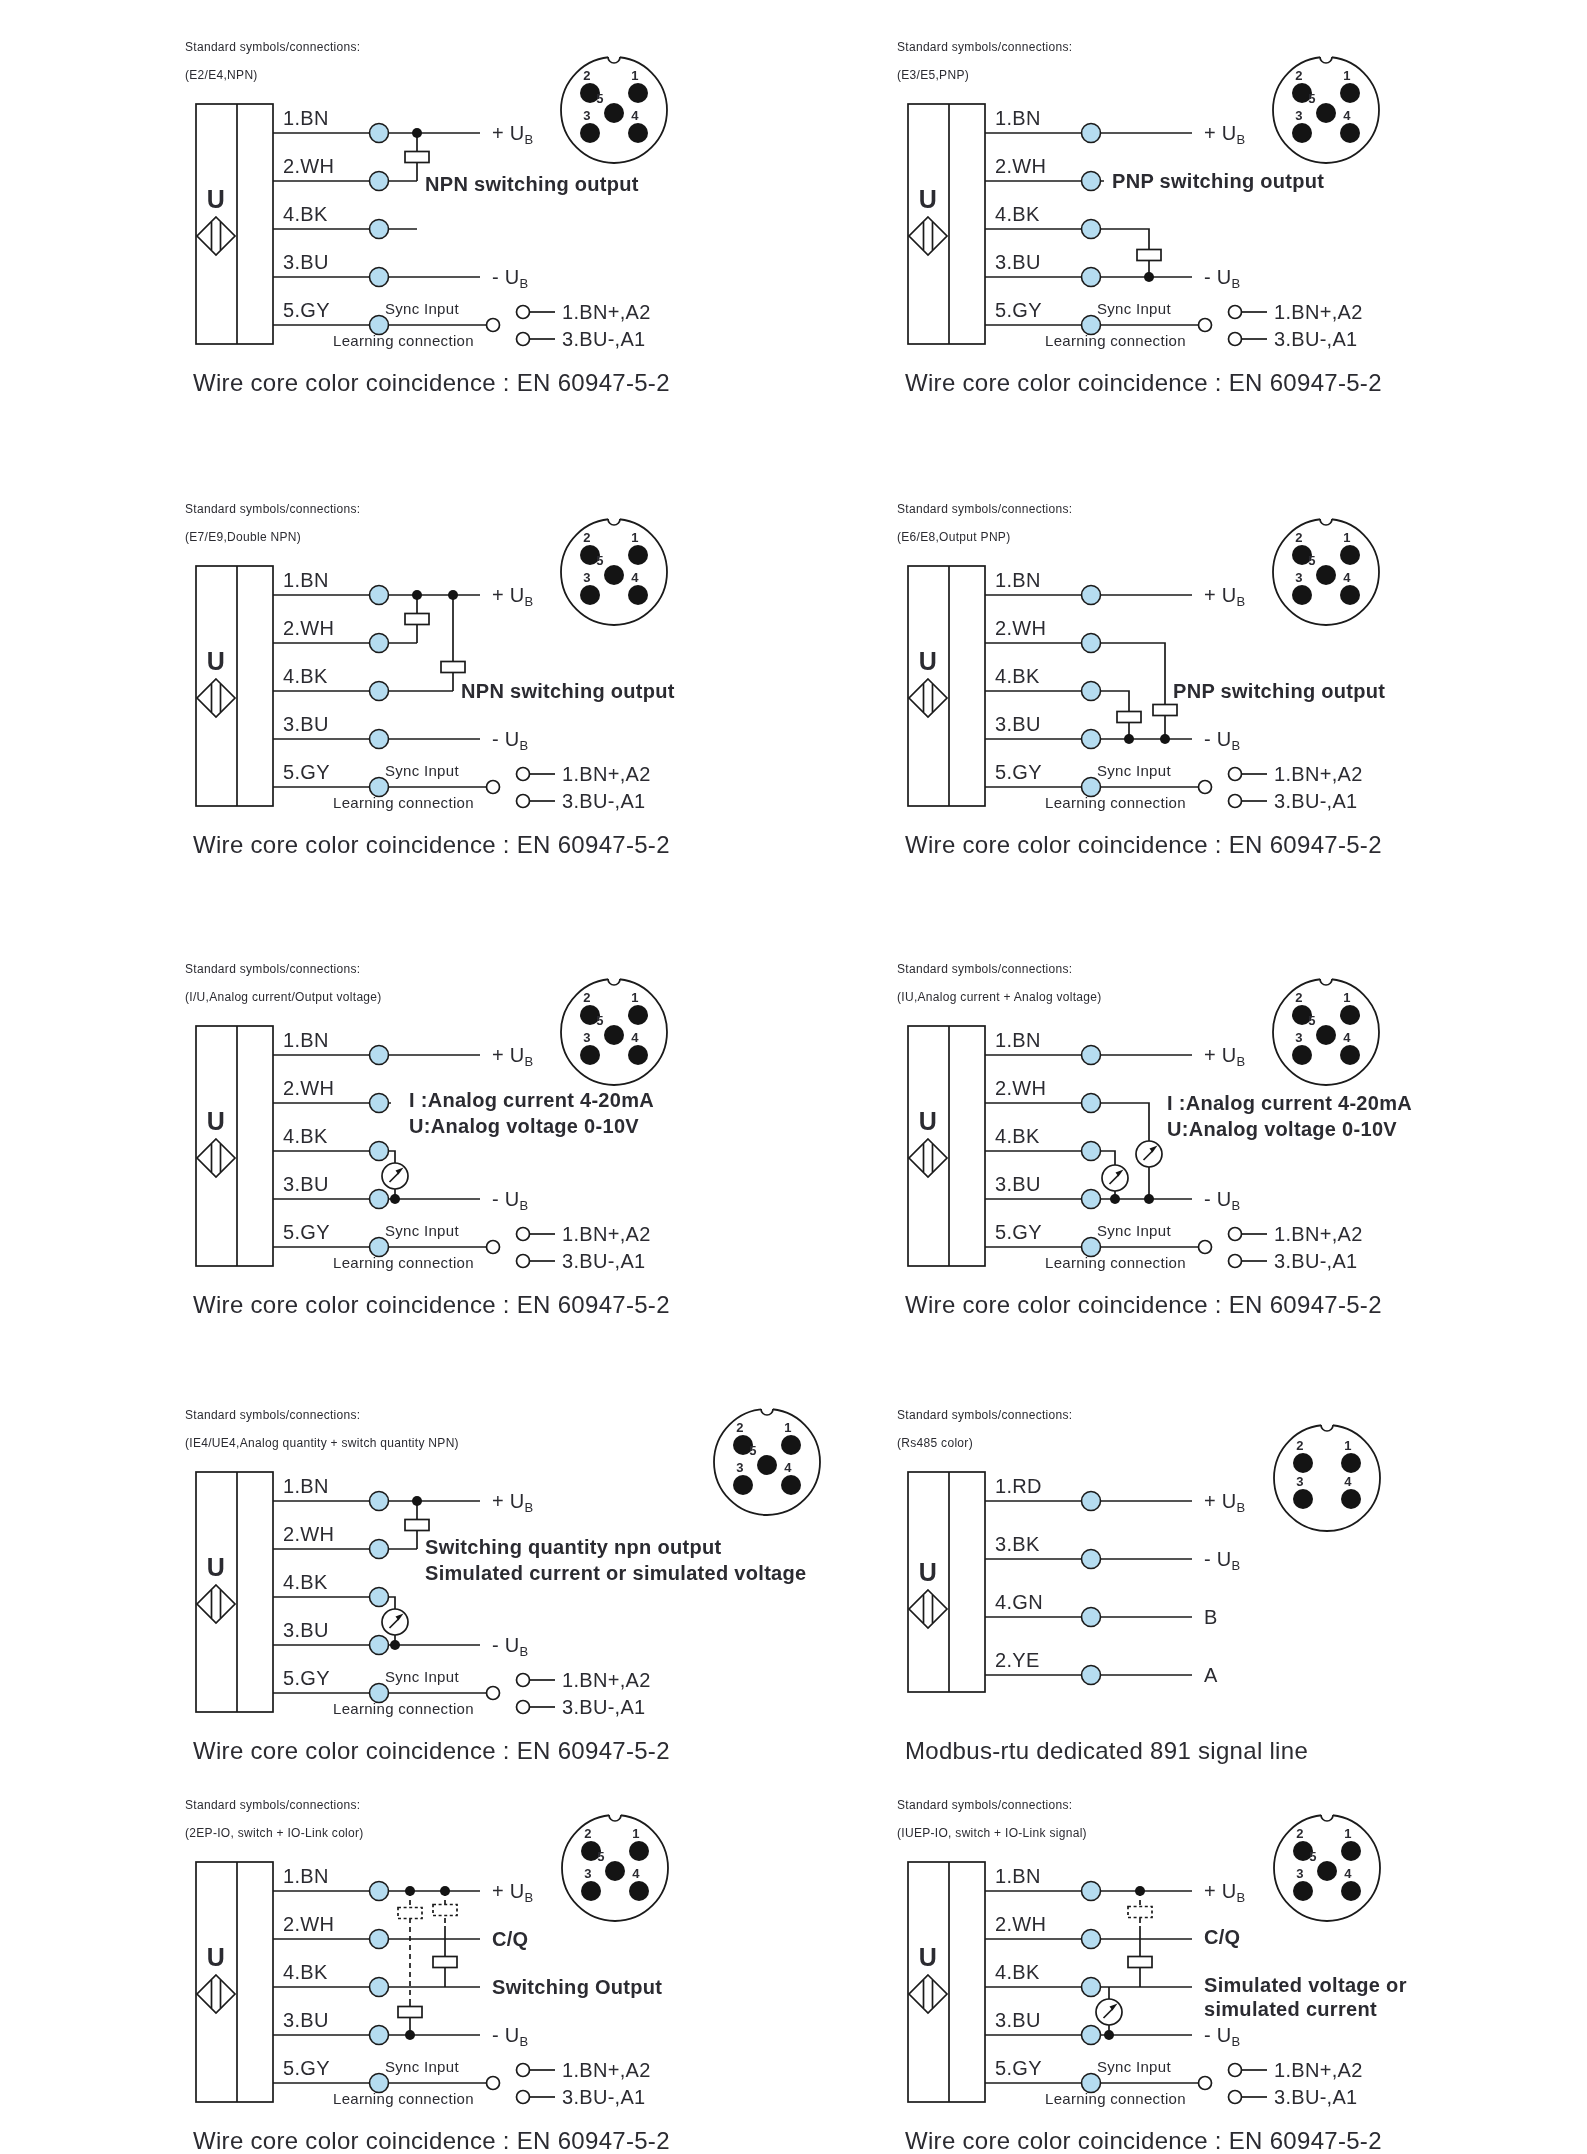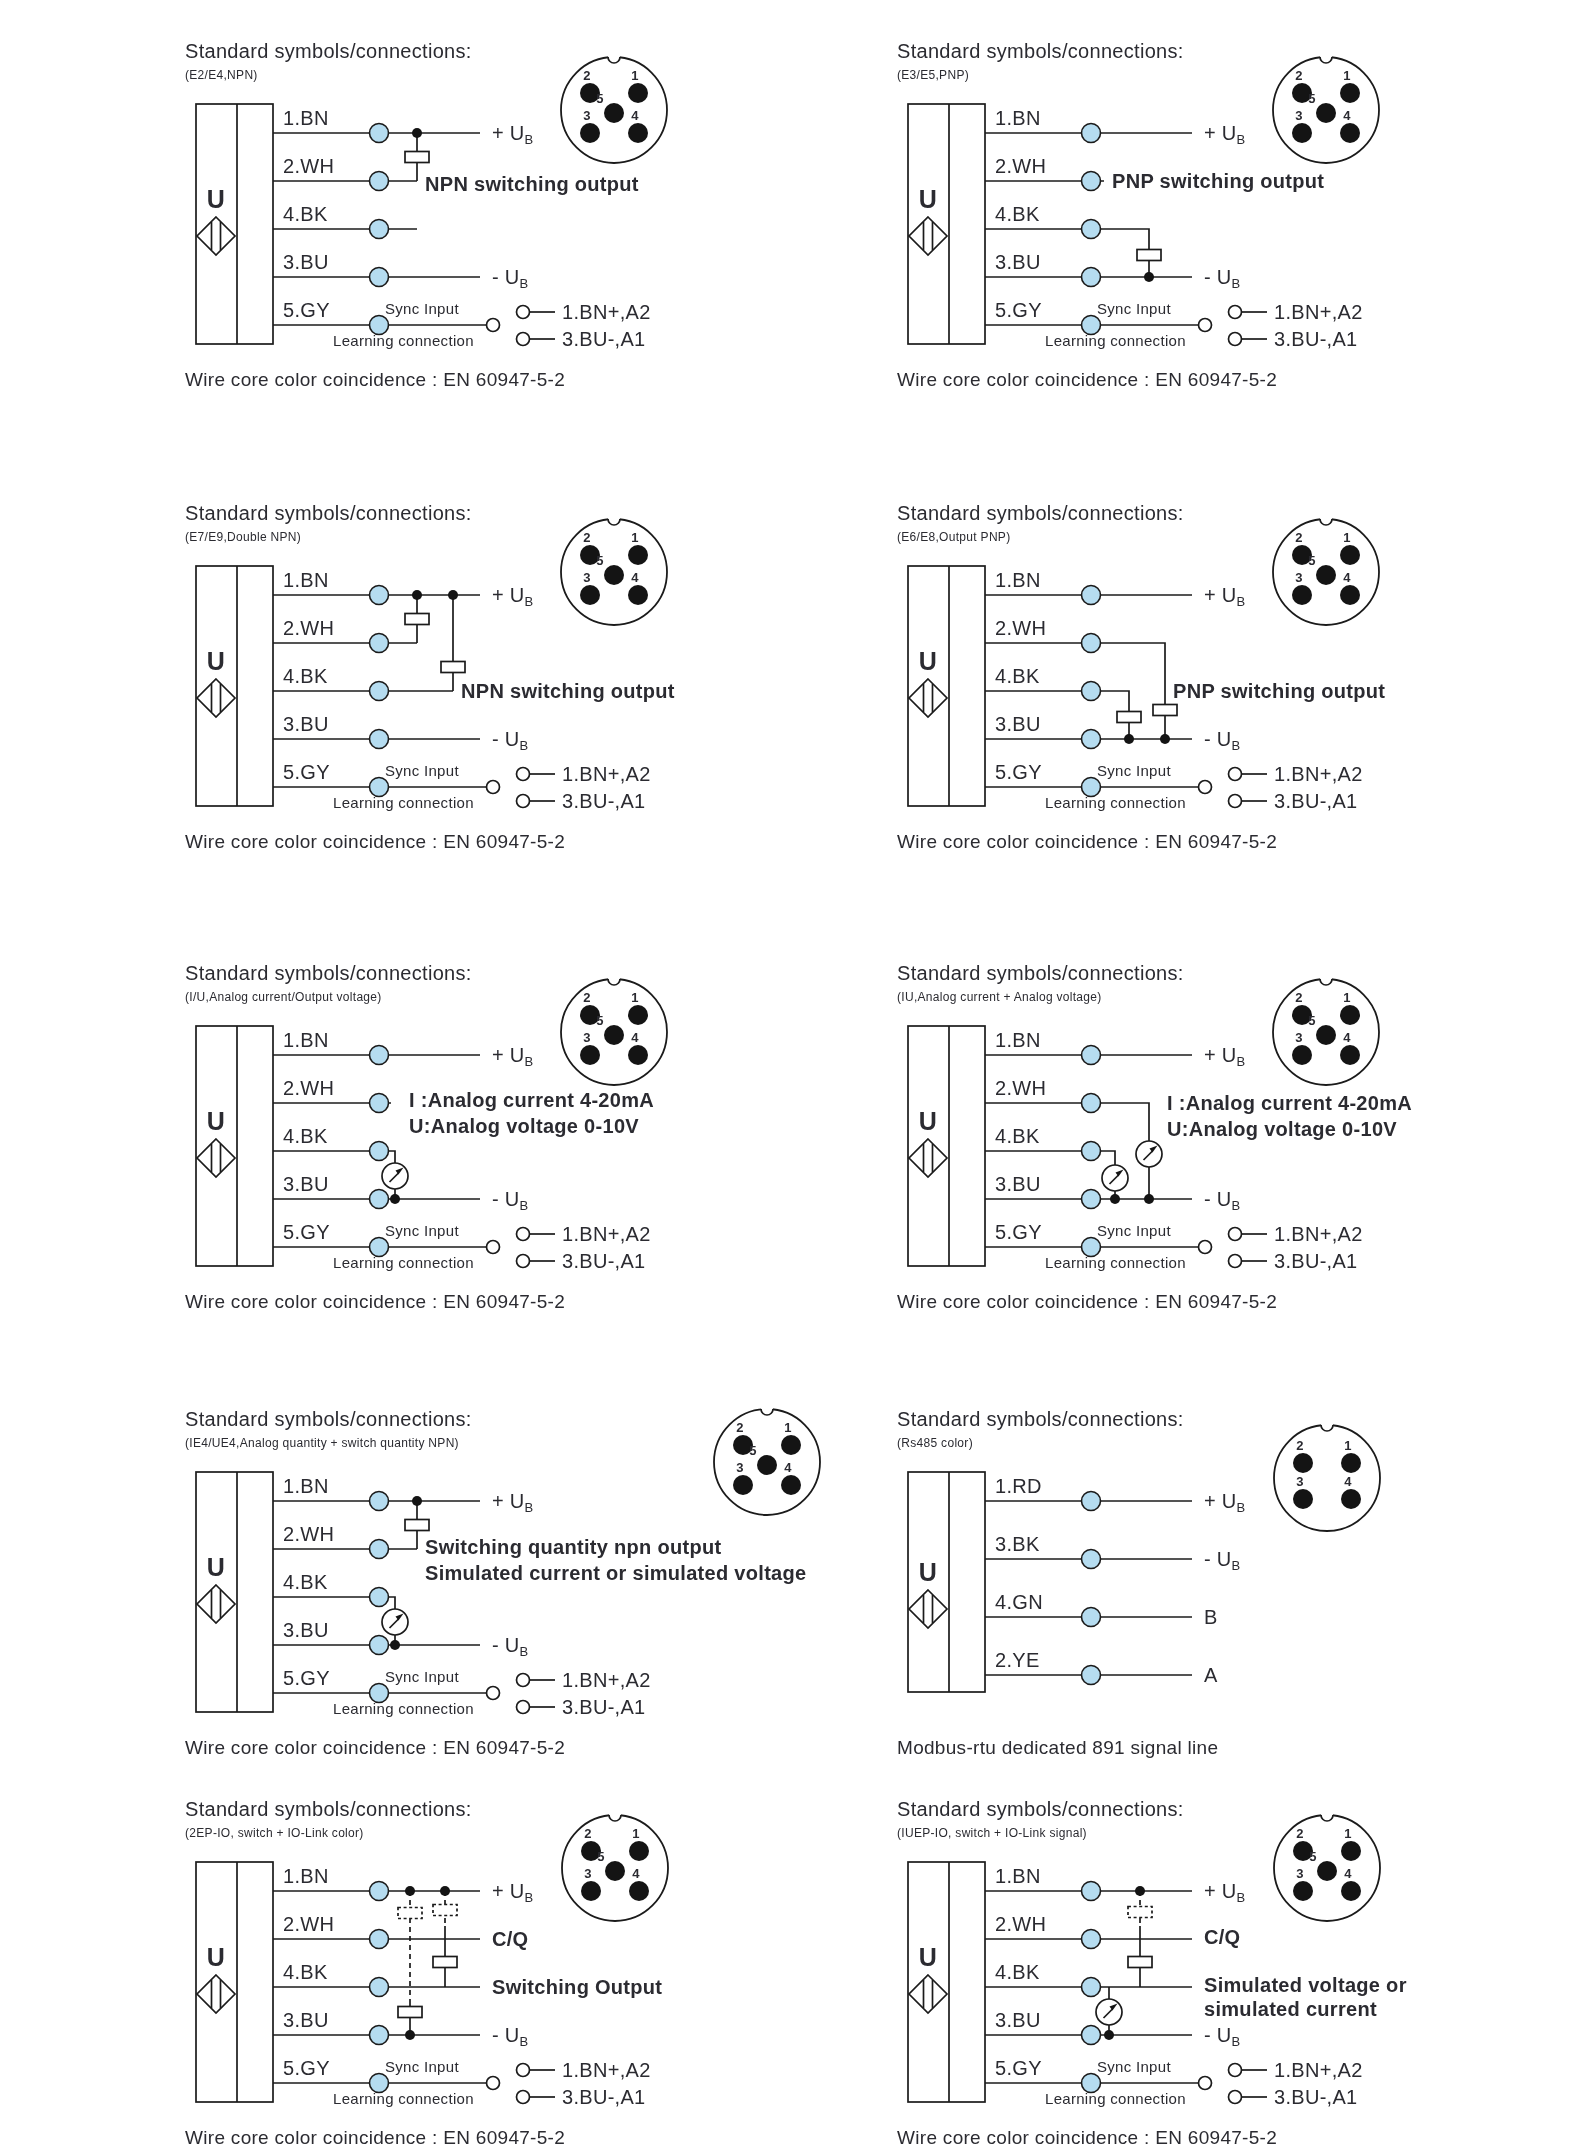--- a/index.html
+++ b/index.html
@@ -1,21 +1,21 @@
 <!DOCTYPE html>
 <html><head>
 <meta charset="utf-8">
 <style>
   html,body{margin:0;padding:0;}
   body{width:1587px;height:2154px;background:#ffffff;position:relative;
        font-family:"Liberation Sans",sans-serif;color:#2b2b31;overflow:hidden;}
   .panel{position:absolute;width:690px;height:392px;}
-  .ttl{position:absolute;left:0;top:12px;font-size:20px;letter-spacing:.3px;white-space:nowrap;}
+  .ttl{position:absolute;left:0;top:12px;font-size:12px;letter-spacing:.3px;white-space:nowrap;}
   .sub2{position:absolute;left:0;top:40px;font-size:12px;letter-spacing:.3px;white-space:nowrap;}
-  .ftr{position:absolute;left:0;top:341px;font-size:19px;letter-spacing:.3px;white-space:nowrap;}
+  .ftr{position:absolute;left:8px;top:341px;font-size:24px;letter-spacing:.3px;white-space:nowrap;}
   svg.diag{position:absolute;left:0;top:0;overflow:visible;}
   svg text{fill:#2b2b31;font-family:"Liberation Sans",sans-serif;letter-spacing:.3px;}
   .wl{font-size:20px;}
   .ol{font-size:20px;font-weight:bold;}
   .ub{font-size:20px;}
   .ubsub{font-size:13px;}
   .sy{font-size:15px;}
   .st{font-size:20px;}
   .pn{font-size:13px;font-weight:bold;}
   .ul{font-size:25px;font-weight:bold;}

